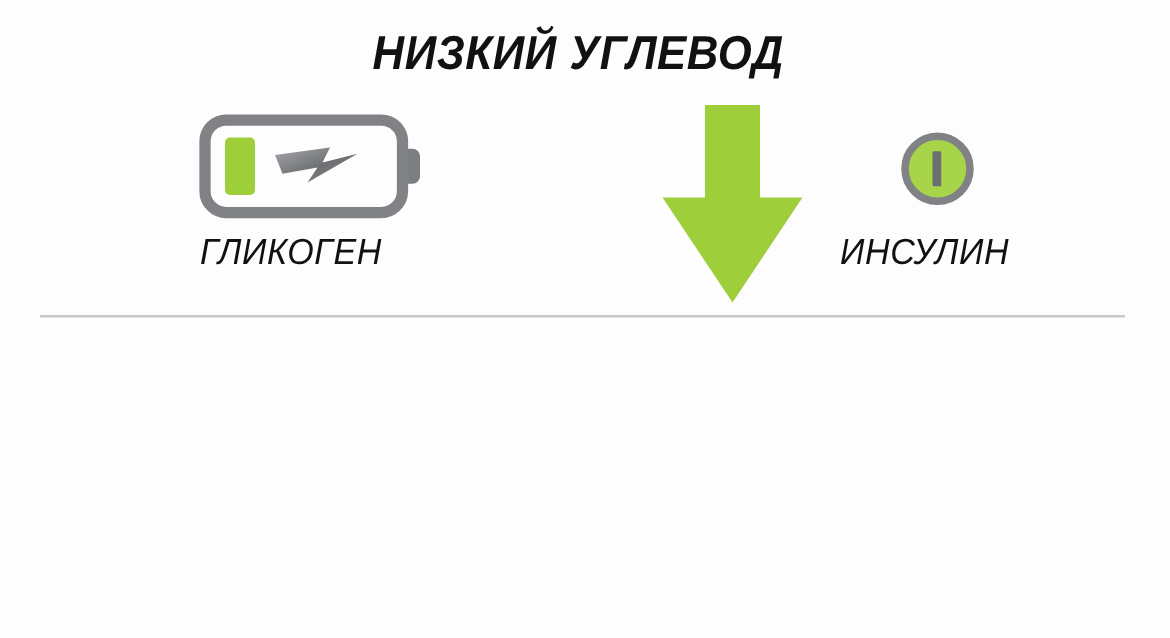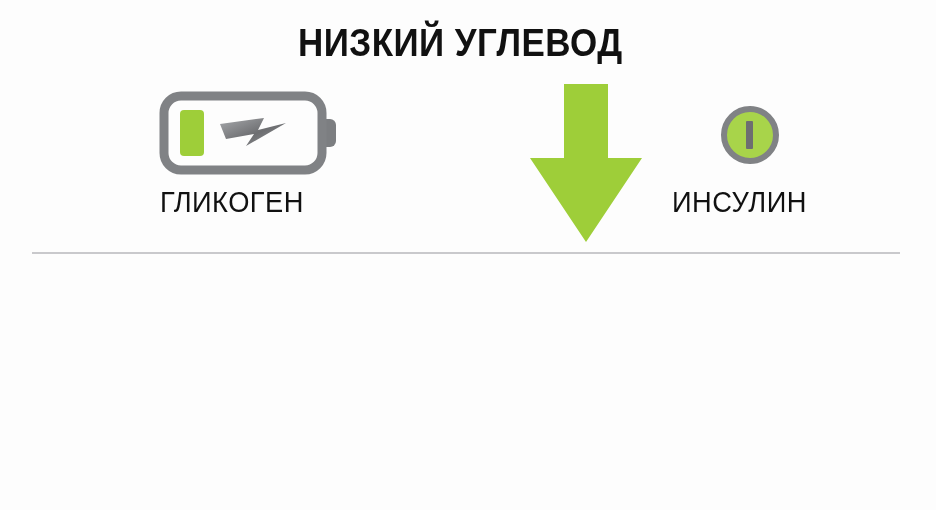--- a/index.html
+++ b/index.html
@@ -14,20 +14,21 @@
     font-family: "Liberation Sans", "DejaVu Sans", sans-serif;
     overflow: hidden;
     position: relative;
   }
 
   .infographic {
     position: relative;
     width: 936px;
     height: 370px;
     background: #fdfdfd;
+    font-style: italic;
   }
 
   
   .section {
     position: absolute;
     left: 0;
     width: 936px;
     height: 255px;
   }
   .section-top    { top: 0; }

